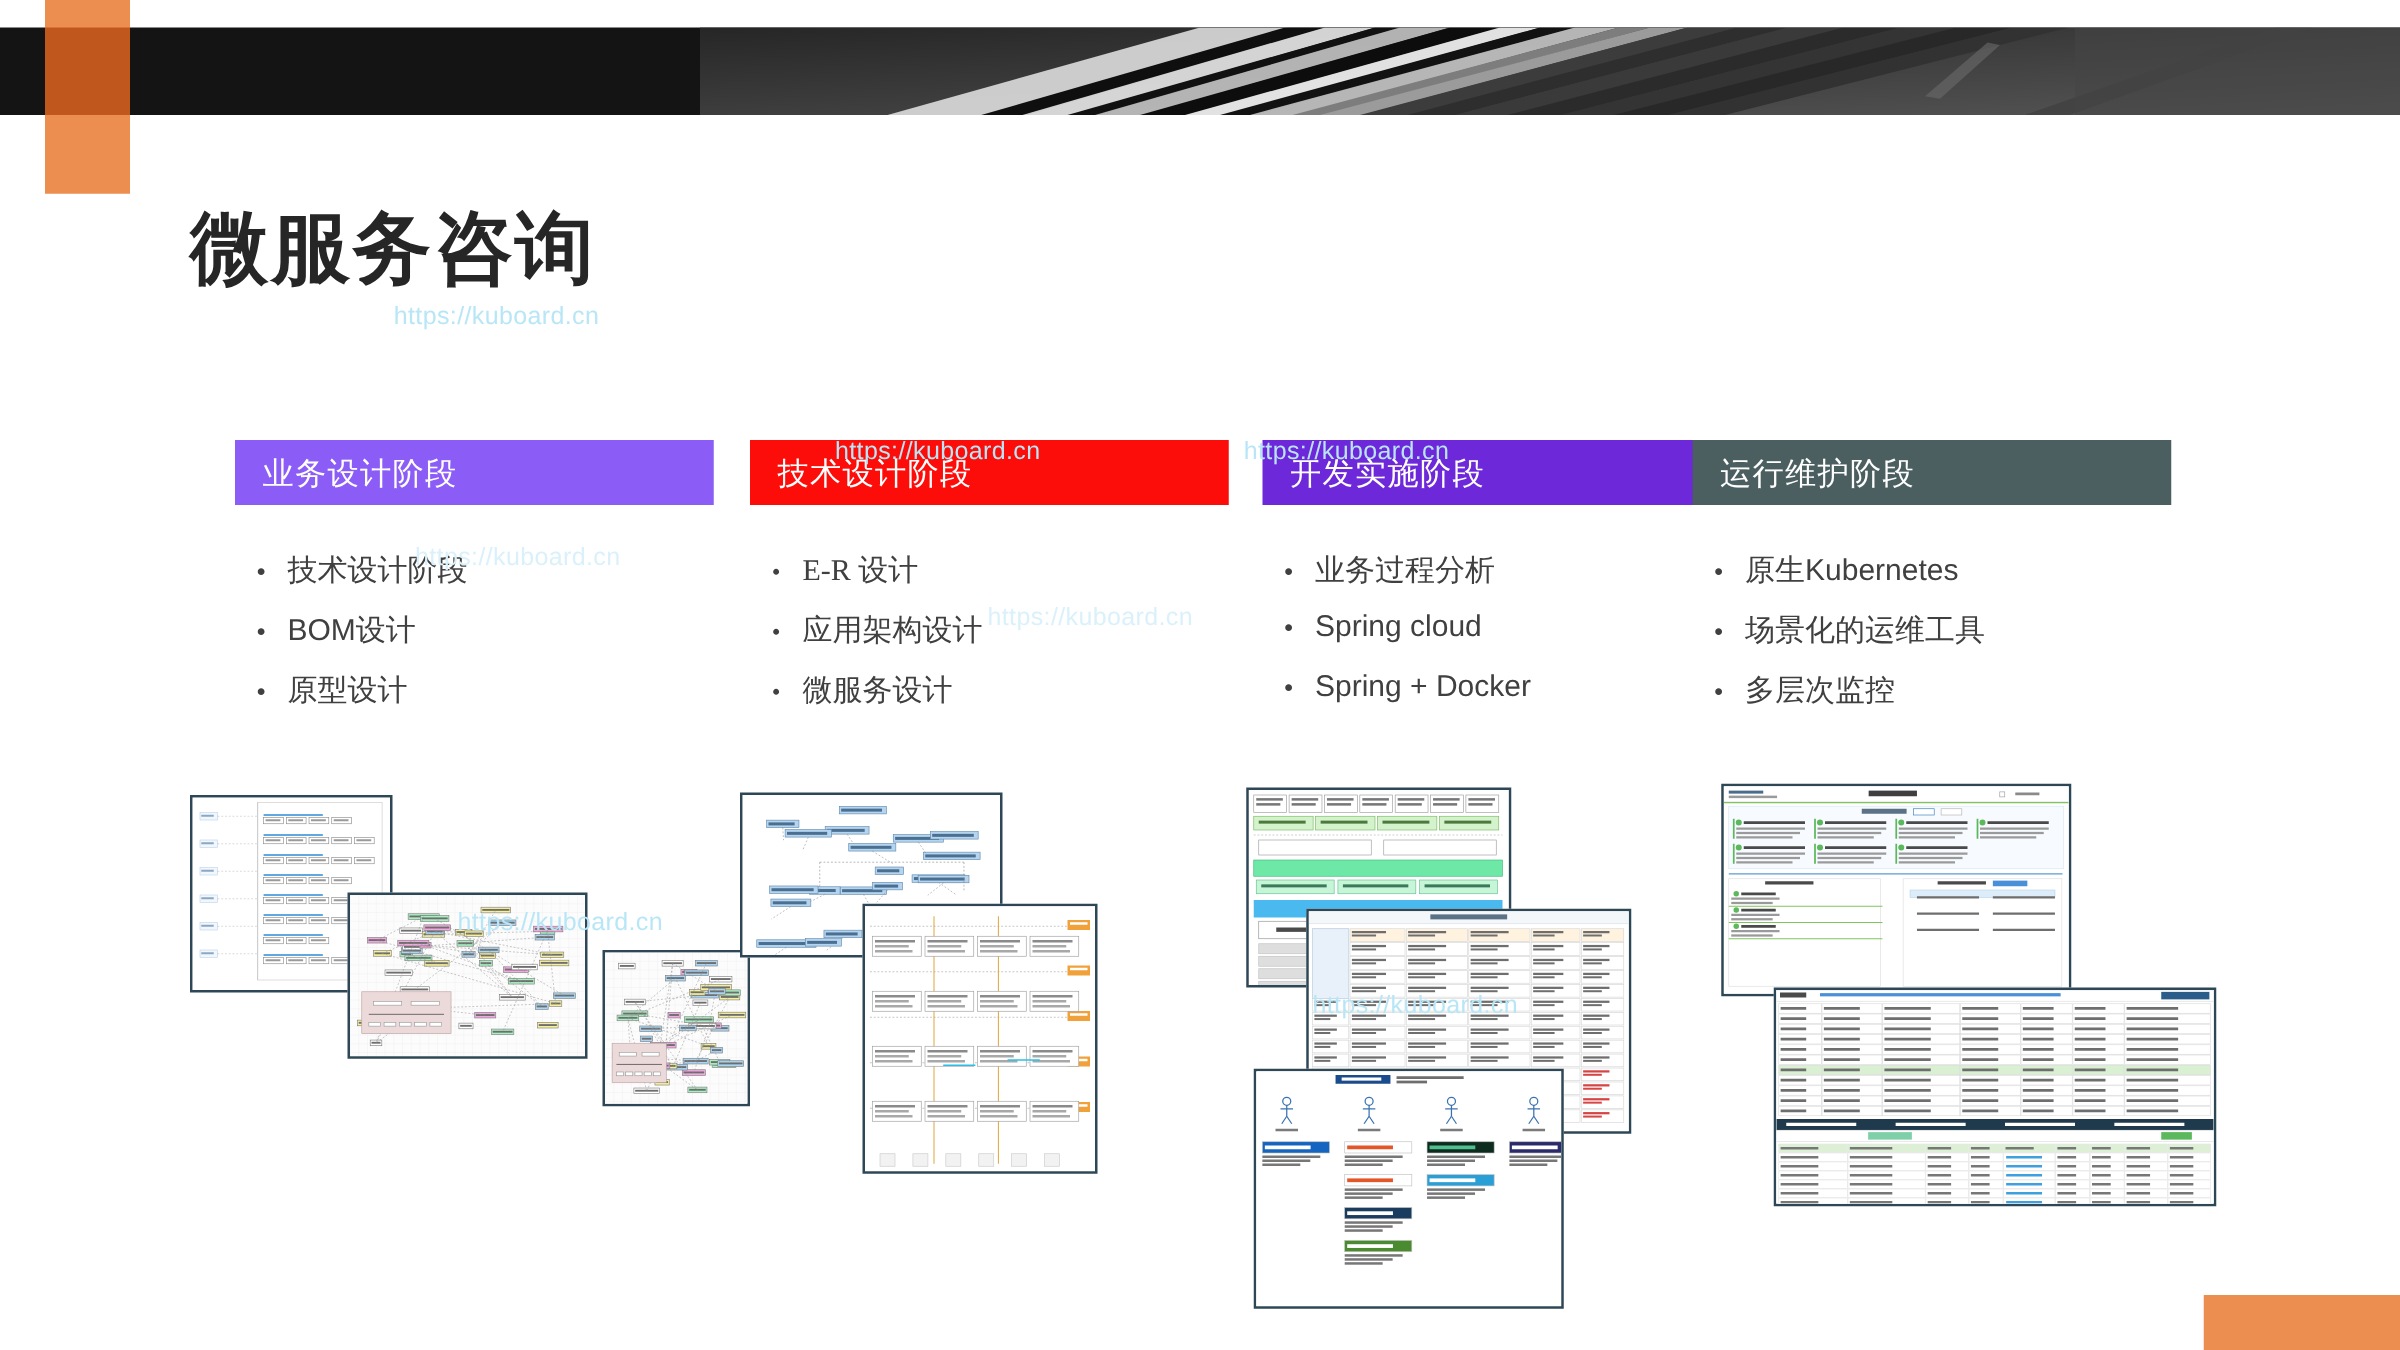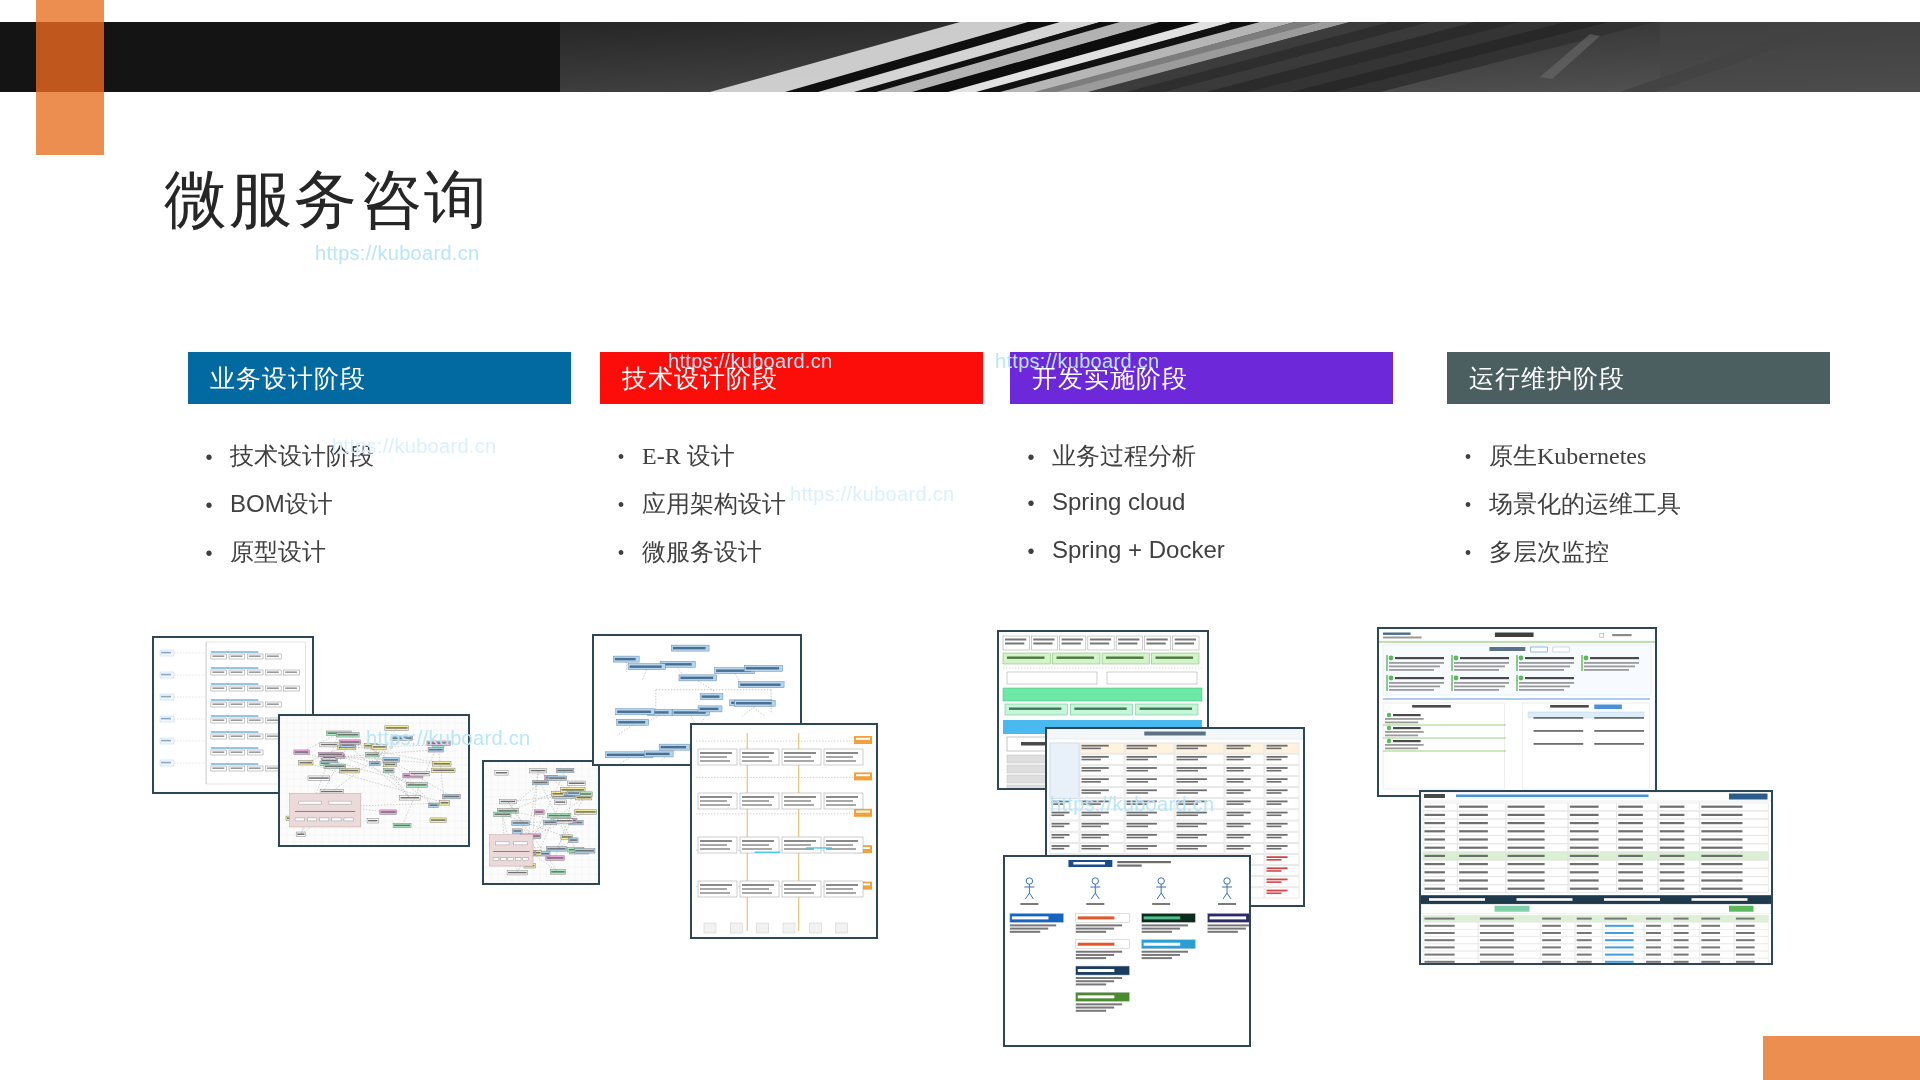--- a/index.html
+++ b/index.html
@@ -51,44 +51,44 @@
   .orange-corner {
     position: absolute;
     left: 1763px; top: 1036px;
     width: 157px; height: 44px;
     background: #ed8e51;
   }
 
   
   .page-title {
     position: absolute;
-    left: 164px; top: 168px;
+    left: 152px; top: 168px;
     font-size: 63px;
     line-height: 1.0;
     color: #262626;
-    font-weight: 400;
+    font-weight: 700;
     letter-spacing: 2px;
     white-space: nowrap;
   }
 
   
   .columns {
     position: absolute;
     left: 0; top: 352px;
     width: 1920px;
   }
   .col {
     position: absolute;
     top: 0;
     width: 383px;
   }
   .col-0 { left: 188px; }
   .col-1 { left: 600px; font-family: Liberation Serif, serif; }
   .col-2 { left: 1010px; }
-  .col-3 { left: 1447px; font-family: Liberation Serif, serif; }
+  .col-3 { left: 1354px; }
 
   .col-header {
     height: 52px;
     display: flex;
     align-items: center;
     padding-left: 22px;
     color: #ffffff;
     font-size: 25px;
     letter-spacing: 1px;
   }
@@ -175,21 +175,21 @@
   </div>
   <div class="orange-col"></div>
   <div class="orange-col-dark"></div>
   <div class="orange-corner"></div>
 
   <div class="page-title">微服务咨询</div>
 
   <div class="columns">
 
     <div class="col col-0">
-      <div class="col-header" style="background:#0369a1">
+      <div class="col-header" style="background:#8b5cf6">
         <span>业务设计阶段</span>
       </div>
       <ul class="bullets">
         <li class="bullet">
           <span class="bullet-dot">•</span>
           <span class="bullet-label">技术设计阶段</span>
         </li>
         <li class="bullet">
           <span class="bullet-dot">•</span>
           <span class="bullet-label">BOM设计</span>

